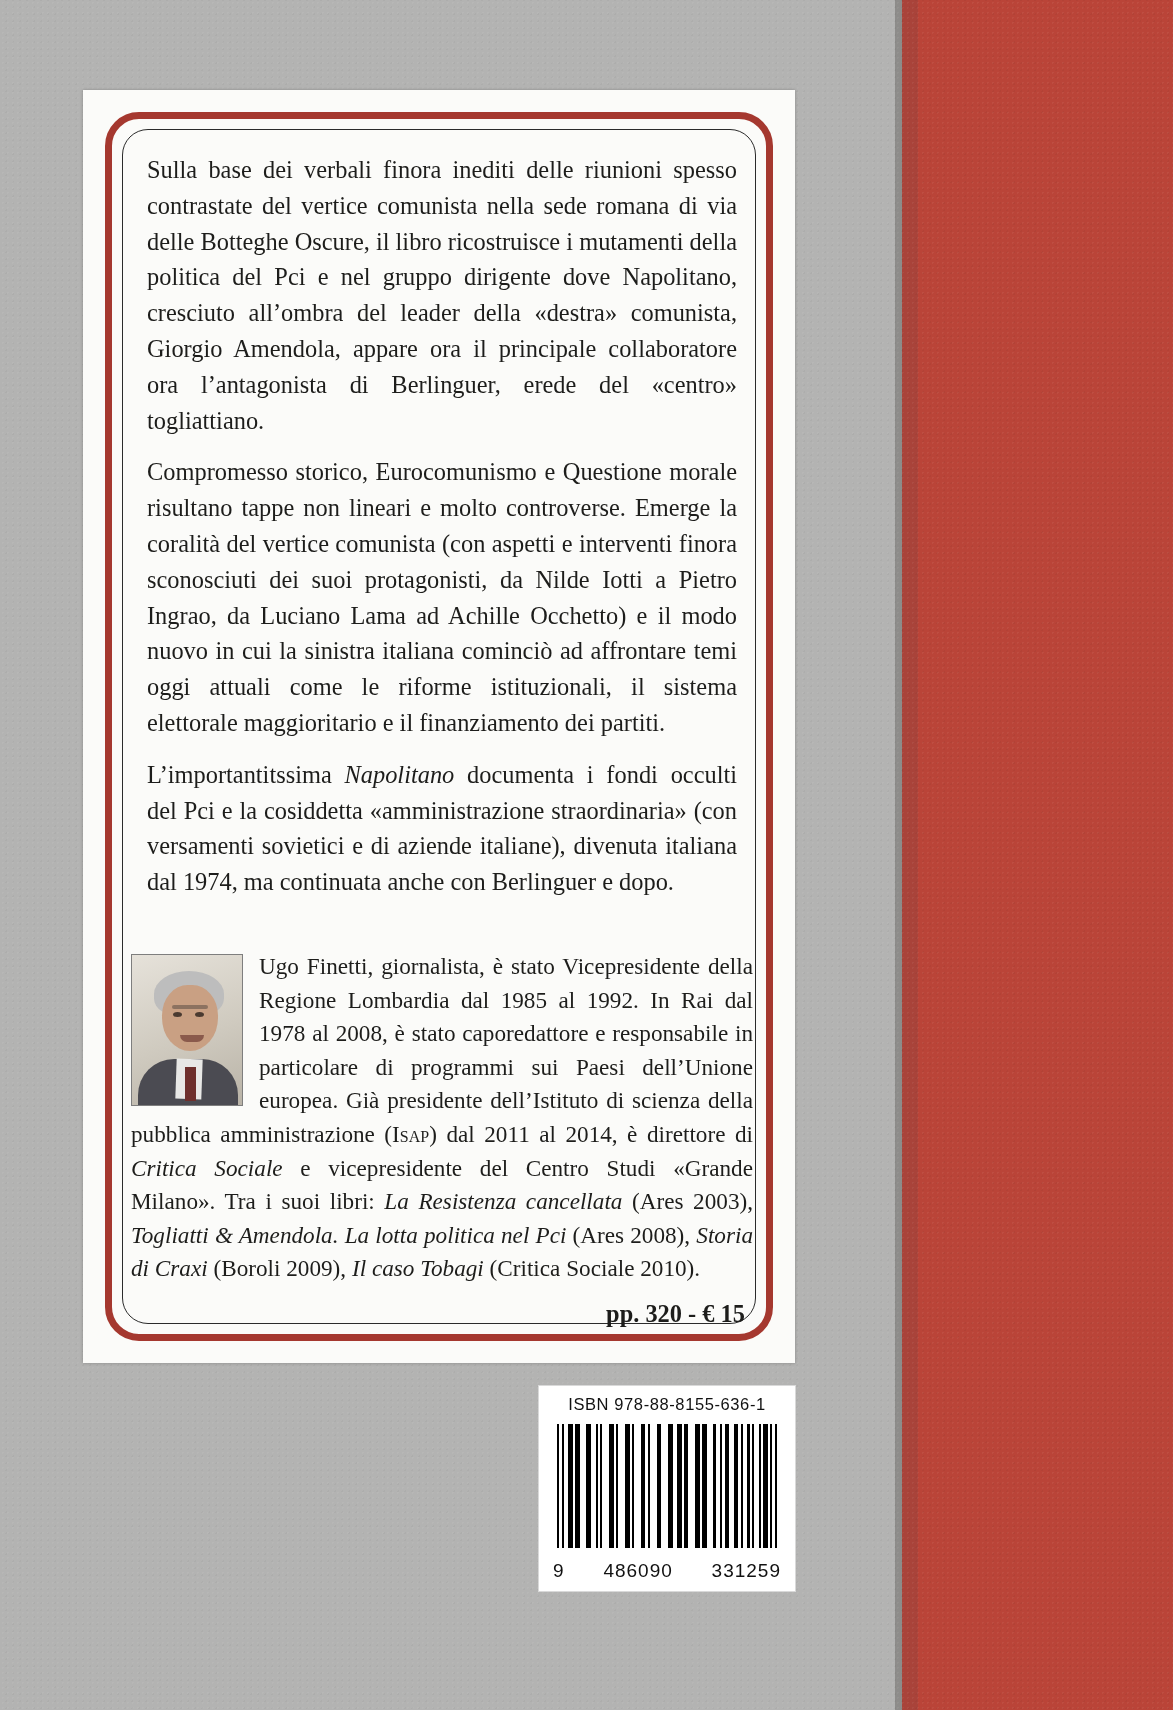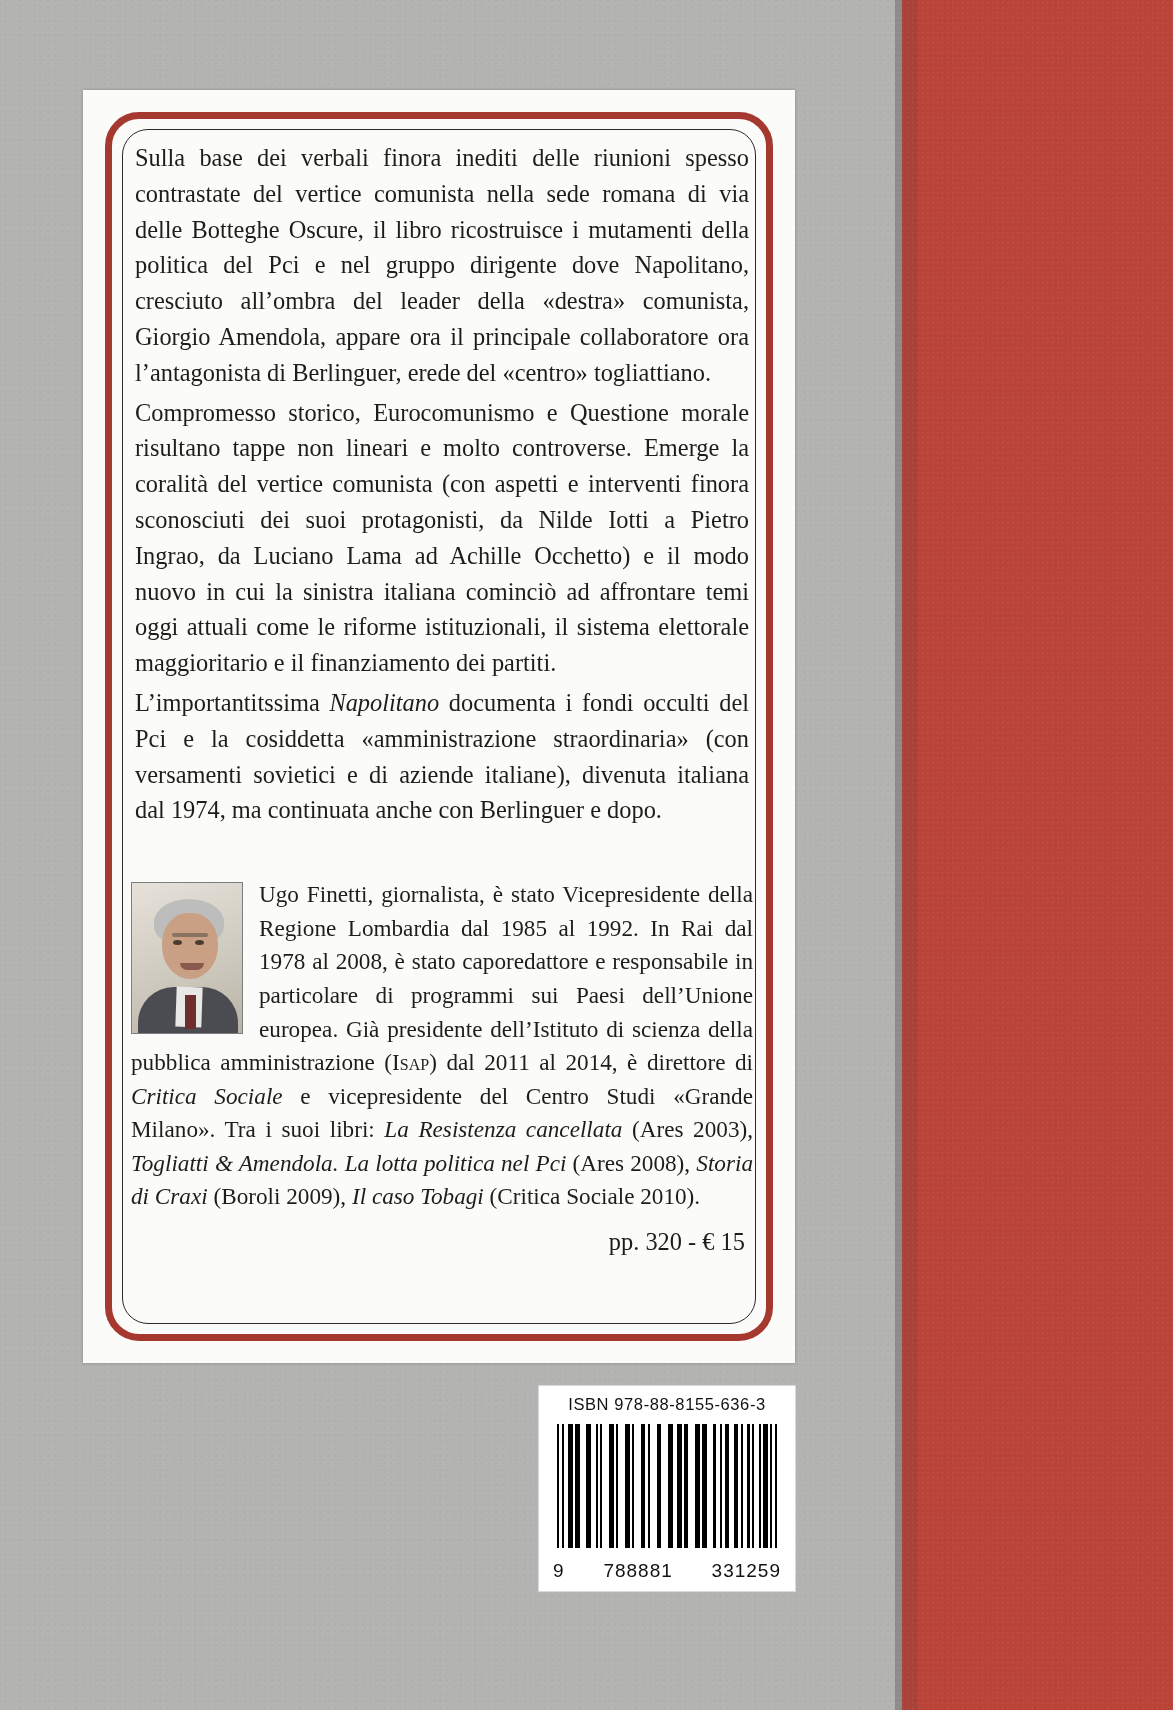--- a/index.html
+++ b/index.html
@@ -76,21 +76,21 @@
   .blurb {
     font-size: 24.4px;
     line-height: 35.8px;
     color: #1d1d1b;
     text-align: justify;
     text-justify: inter-word;
     hyphens: manual;
     margin: 0;
   }
   .blurb p {
-    margin: 4px;
+    margin: 16px;
   }
   .blurb em {
     font-style: italic;
   }
 
   
   .bio {
     margin-top: 50px;
     font-size: 23.2px;
     line-height: 33.6px;
@@ -174,20 +174,21 @@
   .smallcaps {
     font-variant: small-caps;
   }
 
   .price-line {
     margin-top: 14px;
     text-align: right;
     font-size: 24.4px;
     color: #1d1d1b;
     padding-right: 8px;
+    font-weight: bold;
   }
 
   
   .barcode-box {
     position: absolute;
     left: 538px;
     top: 1385px;
     width: 256px;
     height: 205px;
     background: #ffffff;
@@ -266,21 +267,21 @@
           <div class="tie"></div>
         </div>
         <span>Ugo Finetti, giornalista, è stato Vicepresidente della Regione Lombardia dal 1985 al 1992. In Rai dal 1978 al 2008, è stato caporedattore e responsabile in particolare di programmi sui Paesi dell’Unione europea. Già presidente dell’Istituto di scienza della pubblica amministrazione (</span><span class="smallcaps">Isap</span><span>) dal 2011 al 2014, è direttore di </span><em>Critica Sociale</em><span> e vicepresidente del Centro Studi «Grande Milano». Tra i suoi libri: </span><em>La Resistenza cancellata</em><span> (Ares 2003), </span><em>Togliatti &amp; Amendola. La lotta politica nel Pci</em><span> (Ares 2008), </span><em>Storia di Craxi</em><span> (Boroli 2009), </span><em>Il caso Tobagi</em><span> (Critica Sociale 2010).</span>
       </div>
 
       <div class="price-line">pp. 320 - € 15</div>
     </div>
   </div>
 
   <div class="barcode-box">
-    <div class="isbn-text">ISBN  978-88-8155-636-3</div>
+    <div class="isbn-text">ISBN  978-88-8155-636-1</div>
     <div class="bars" id="bars">
         <span style="flex: 1 0 0px; background: rgb(0, 0, 0);"></span>
         <span style="flex: 1 0 0px; background: transparent;"></span>
         <span style="flex: 1 0 0px; background: rgb(0, 0, 0);"></span>
         <span style="flex: 2 0 0px; background: transparent;"></span>
         <span style="flex: 2 0 0px; background: rgb(0, 0, 0);"></span>
         <span style="flex: 1 0 0px; background: transparent;"></span>
         <span style="flex: 2 0 0px; background: rgb(0, 0, 0);"></span>
         <span style="flex: 3 0 0px; background: transparent;"></span>
         <span style="flex: 2 0 0px; background: rgb(0, 0, 0);"></span>
@@ -330,17 +331,17 @@
         <span style="flex: 1 0 0px; background: rgb(0, 0, 0);"></span>
         <span style="flex: 1 0 0px; background: transparent;"></span>
         <span style="flex: 2 0 0px; background: rgb(0, 0, 0);"></span>
         <span style="flex: 1 0 0px; background: transparent;"></span>
         <span style="flex: 1 0 0px; background: rgb(0, 0, 0);"></span>
         <span style="flex: 1 0 0px; background: transparent;"></span>
         <span style="flex: 1 0 0px; background: rgb(0, 0, 0);"></span>
       </div>
     <div class="ean-digits">
       <span>9</span>
-      <span>788881</span>
+      <span>486090</span>
       <span>331259</span>
     </div>
   </div>
 </div>
 
 </body></html>

